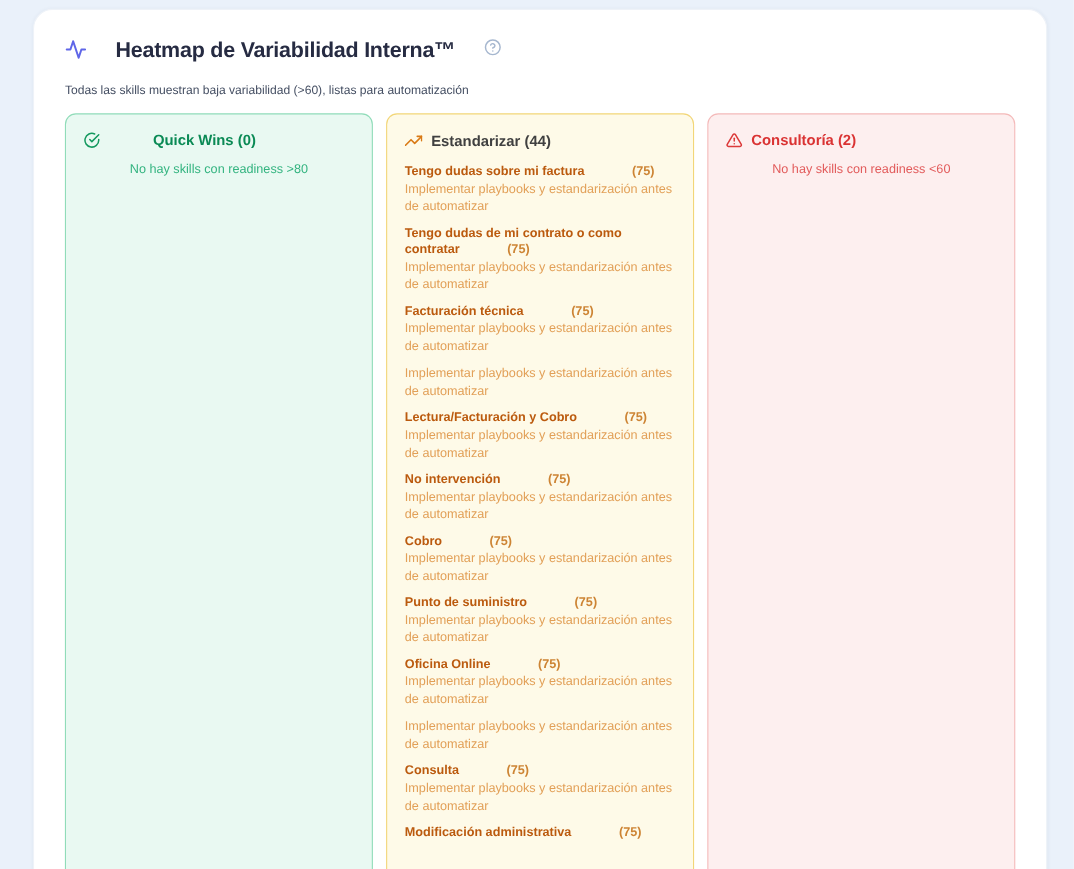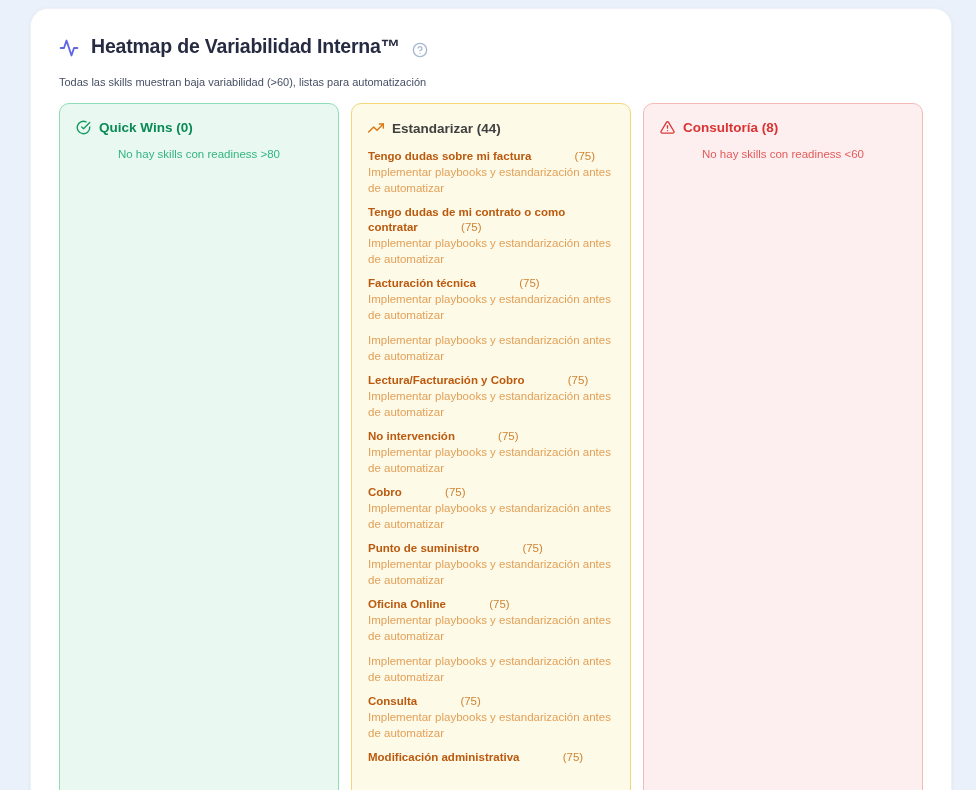--- a/index.html
+++ b/index.html
@@ -14,22 +14,22 @@
     left: 30px; top: 8px;
     width: 922px; height: 920px;
     background: #ffffff;
     border-radius: 18px;
     border: 1px solid #eef2f8;
     box-shadow: 0 1px 4px rgba(30,50,90,.06);
     padding: 26px 28px 28px 28px;
   }
   .title-row {
     display: flex;
-    align-items: flex-end;
-    gap: 12px;
+    align-items: flex-start;
+    gap: 26px;
   }
   .title-row h1 {
     font-size: 19.5px;
     font-weight: 700;
     color: #262b42;
     letter-spacing: -0.2px;
   }
   .icon { display: inline-flex; align-items: center; justify-content: center; }
   .subtitle {
     margin-top: 18px;
@@ -51,40 +51,40 @@
   }
   .col-header {
     display: flex;
     align-items: center;
     gap: 8px;
     margin-bottom: 13px;
   }
   .col-header h2 { font-size: 13.5px; font-weight: 700; }
 
   .col-green  { background: #e9f9f2; border-color: #90dcb9; }
-  .col-green h2 { color: #0a8a55; }
+  .col-green h2 { color: #0a8a55; margin-left: 40px; }
   .col-green .empty-msg { color: #34b480; }
 
   .col-yellow { background: #fefae8; border-color: #f2d678; }
   .col-yellow h2 { color: #404040; }
 
   .col-red    { background: #fdefef; border-color: #f4baba; }
   .col-red h2 { color: #da3333; }
   .col-red .empty-msg { color: #e25b5b; }
 
   .empty-msg { font-size: 11.5px; text-align: center; }
 
   .skill-item { margin-bottom: 9px; }
   .skill-title {
     font-size: 11.5px;
     line-height: 15px;
     color: #bb5a0e;
   }
   .skill-title .name { font-weight: 700; }
-  .skill-title .score { font-weight: 400; color: #cd8434; padding-left: 40px; }
+  .skill-title .score { font-weight: 700; color: #cd8434; padding-left: 40px; }
   .skill-note {
     font-size: 11.5px;
     line-height: 16px;
     color: #e2a058;
   }
 </style>
 </head>
 <body>
 
 <div class="card">
@@ -226,19 +226,19 @@
 
     <section class="col col-red">
       <div class="col-header">
         <span class="icon">
           <svg width="15" height="15" viewBox="0 0 24 24" fill="none" stroke="#dc3a3a" stroke-width="2.2" stroke-linecap="round" stroke-linejoin="round">
             <path d="M10.29 3.86 1.82 18a2 2 0 0 0 1.71 3h16.94a2 2 0 0 0 1.71-3L13.71 3.86a2 2 0 0 0-3.42 0z"></path>
             <line x1="12" y1="9" x2="12" y2="13"></line>
             <line x1="12" y1="17" x2="12.01" y2="17"></line>
           </svg>
         </span>
-        <h2>Consultoría (8)</h2>
+        <h2>Consultoría (2)</h2>
       </div>
       <p class="empty-msg">No hay skills con readiness &lt;60</p>
     </section>
 
   </div>
 </div>
 
 </body></html>

